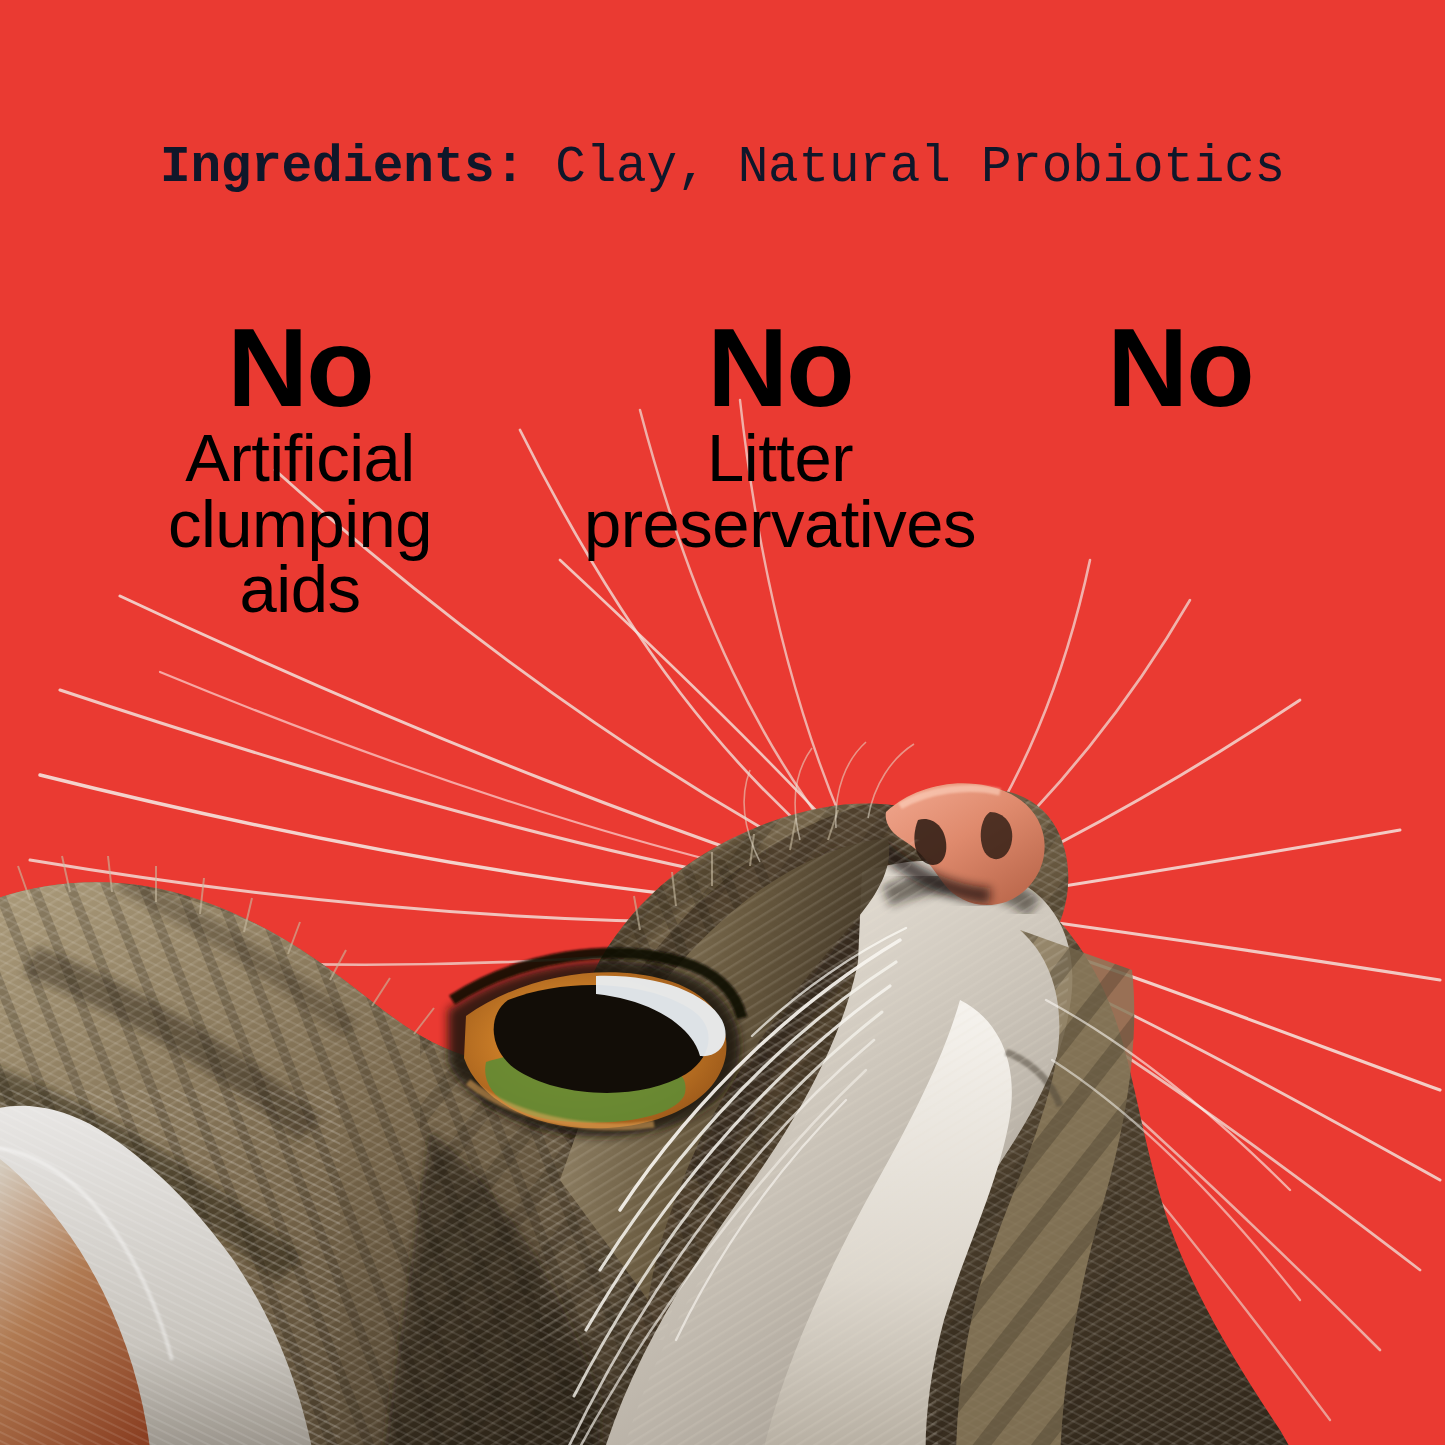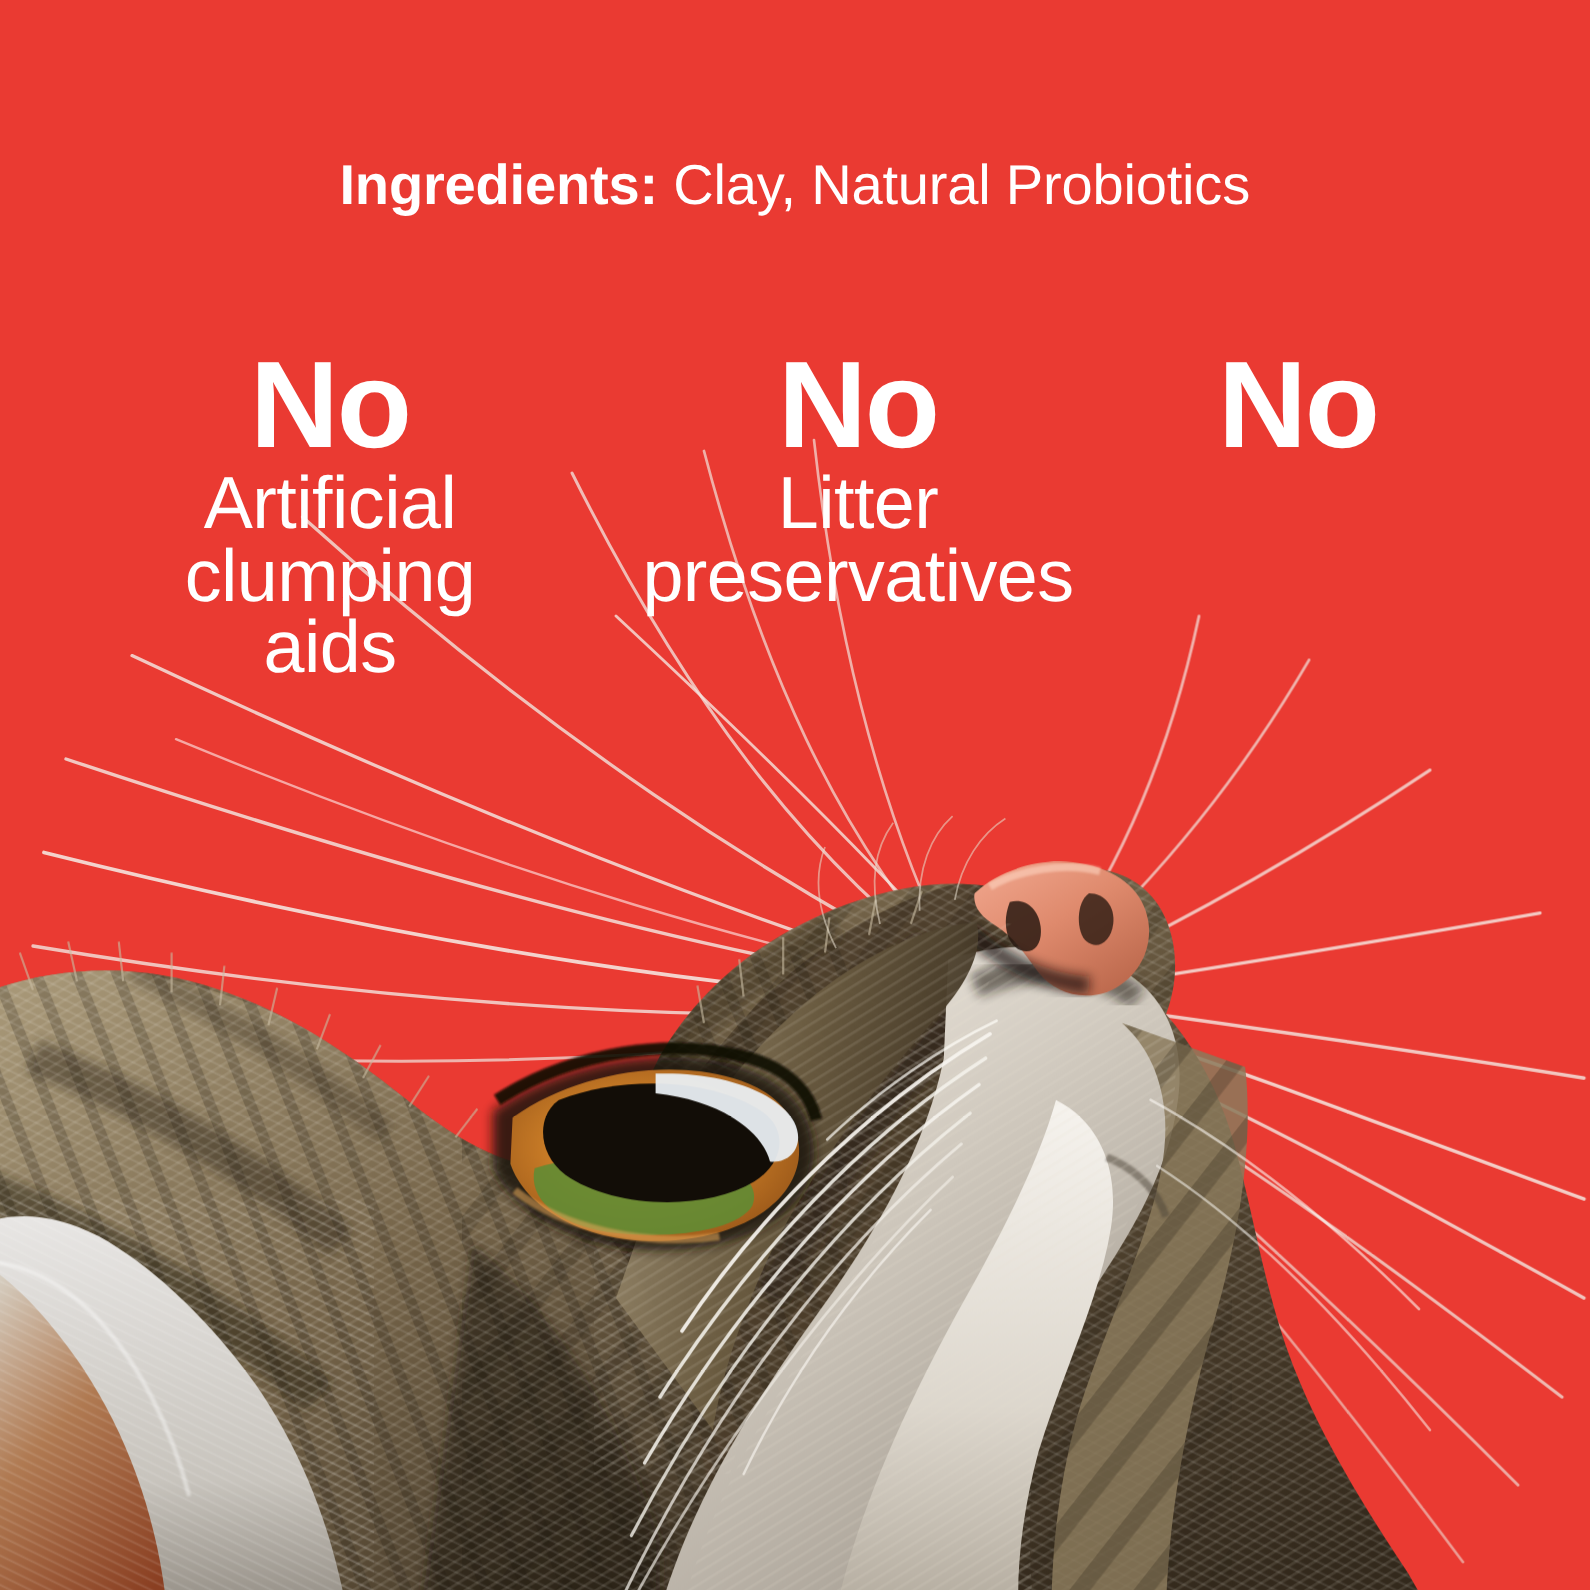--- a/index.html
+++ b/index.html
@@ -43,45 +43,46 @@
     inset: 0;
     z-index: 3;
   }
 
   .ingredients {
     position: absolute;
     left: 0;
     right: 0;
     top: 141px;
     text-align: center;
-    color: #ffffff;
+    color: #0f172a;
     font-size: 51px;
     line-height: 1.05;
     letter-spacing: -0.2px;
     white-space: nowrap;
+    font-family: Liberation Mono, monospace;
   }
   .ingredients .lbl {
     font-weight: 700;
   }
   .ingredients .val {
     font-weight: 400;
   }
 
   .claims {
     position: absolute;
     left: 0;
     top: 316px;
     width: 1445px;
     height: 330px;
   }
   .claim {
     position: absolute;
     top: 0;
     text-align: center;
-    color: #ffffff;
+    color: #000000;
   }
   .claim .no {
     font-size: 112px;
     font-weight: 700;
     line-height: 0.92;
     letter-spacing: -2px;
     display: block;
   }
   .claim .desc {
     font-size: 67px;

